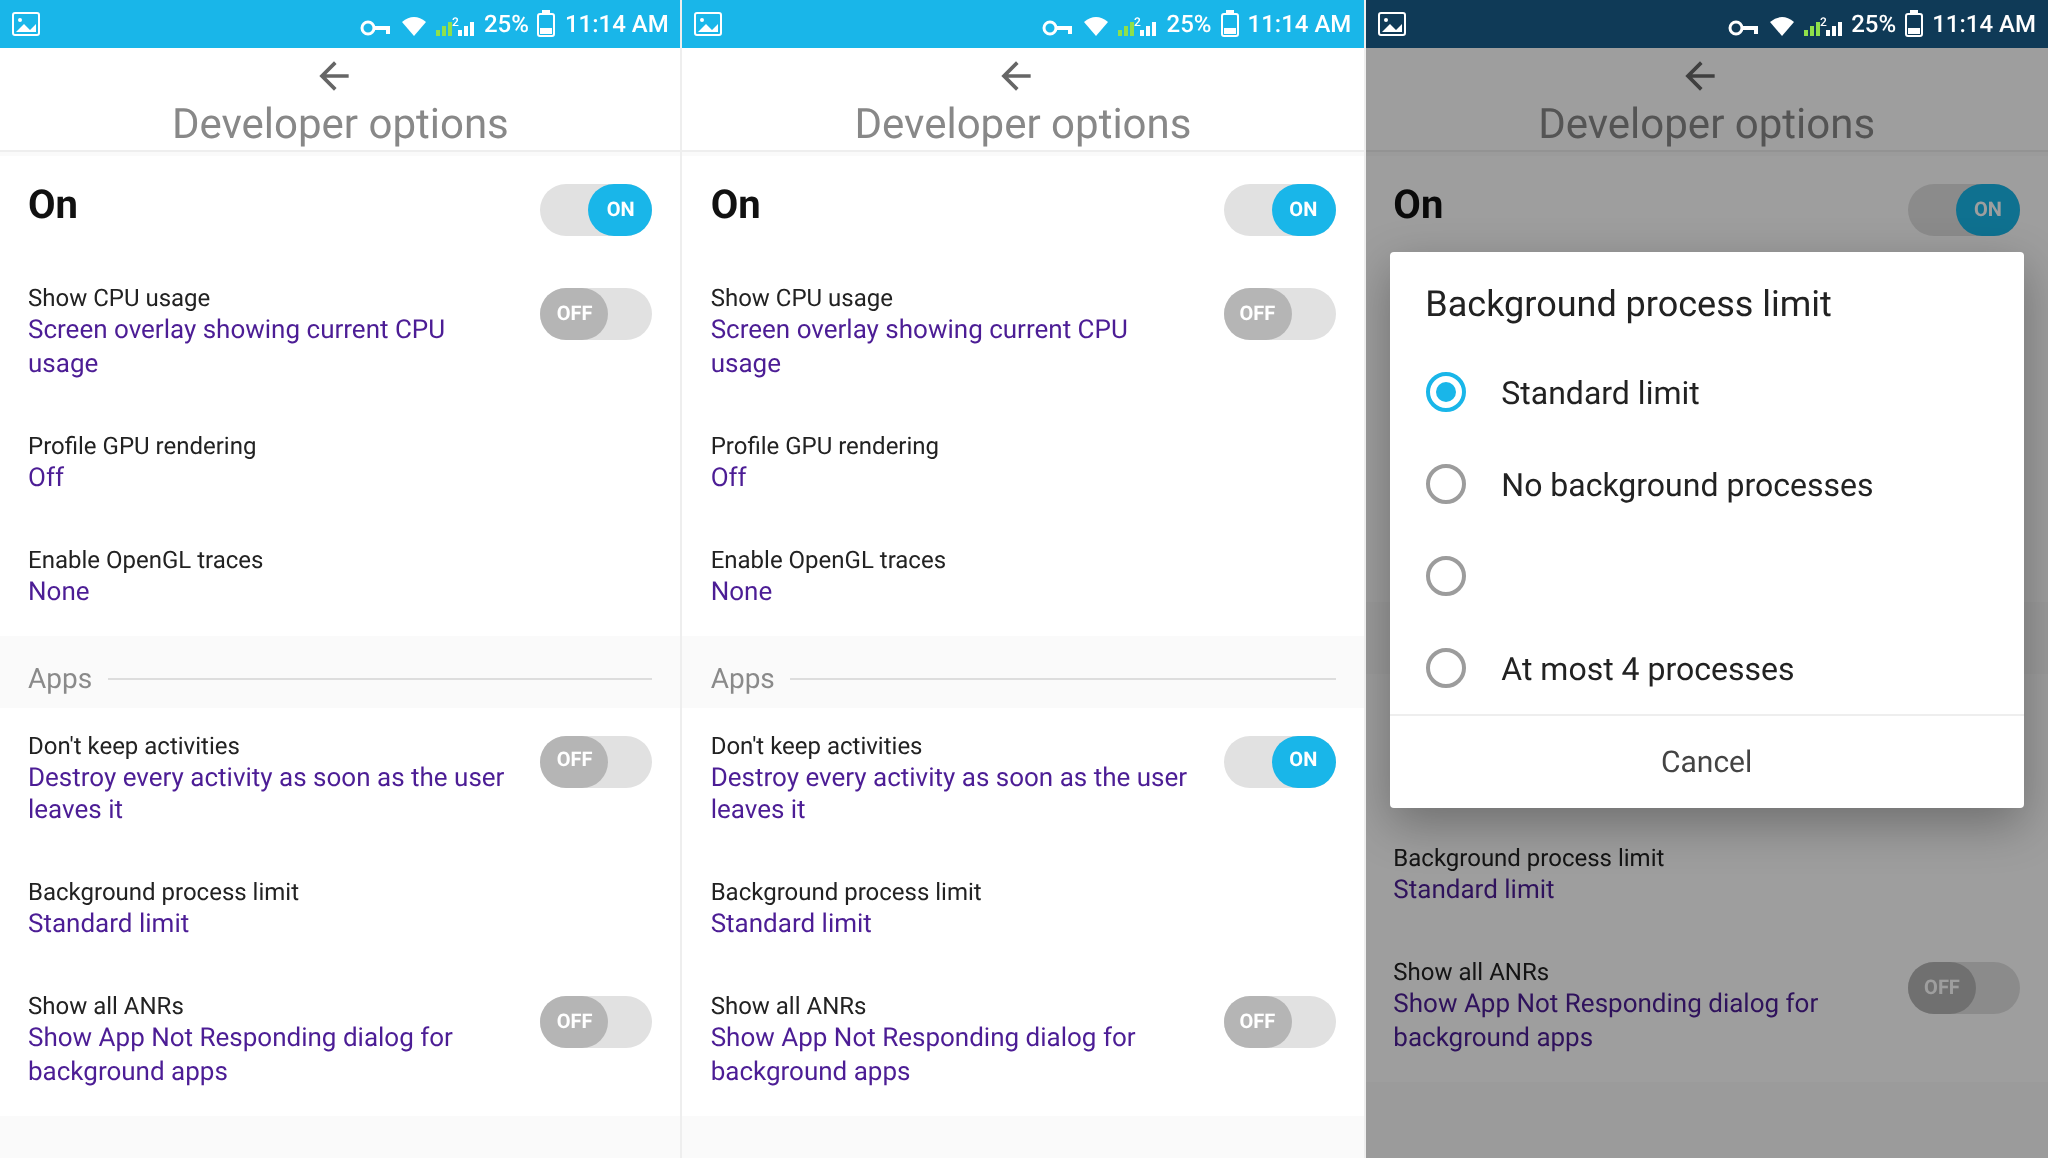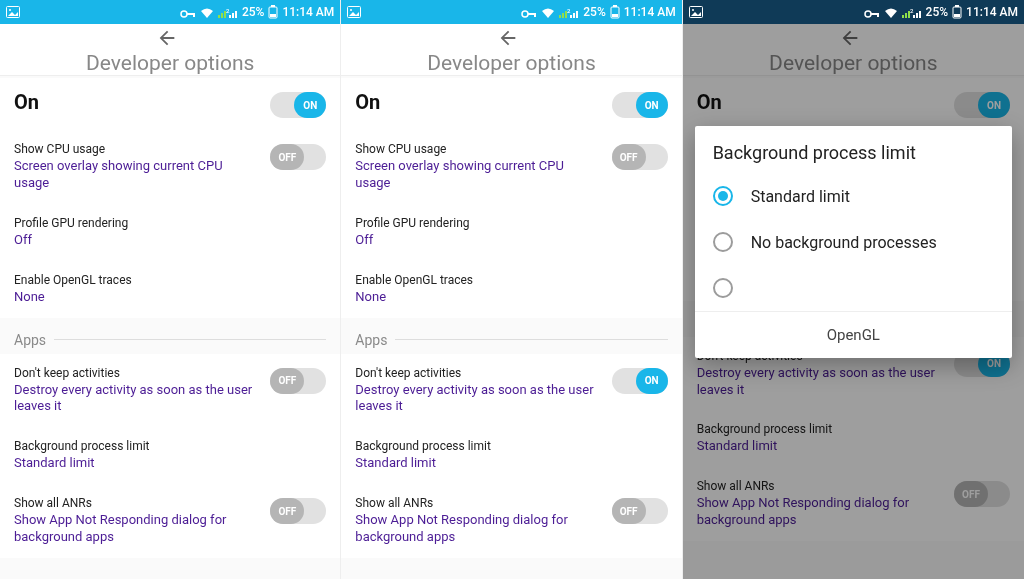--- a/index.html
+++ b/index.html
@@ -615,19 +615,23 @@
           <span class="radio checked"></span>
           <span class="opt">Standard limit</span>
         </div>
         <div class="dialog-item">
           <span class="radio"></span>
           <span class="opt">No background processes</span>
         </div>
         <div class="dialog-item">
           <span class="radio"></span>
         </div>
-      </div>
-      <div class="dialog-cancel">OpenGL</div>
+        <div class="dialog-item">
+          <span class="radio"></span>
+          <span class="opt">At most 4 processes</span>
+        </div>
+      </div>
+      <div class="dialog-cancel">Cancel</div>
     </div>
 
   </div>
 
 </div>
 
 </body></html>

